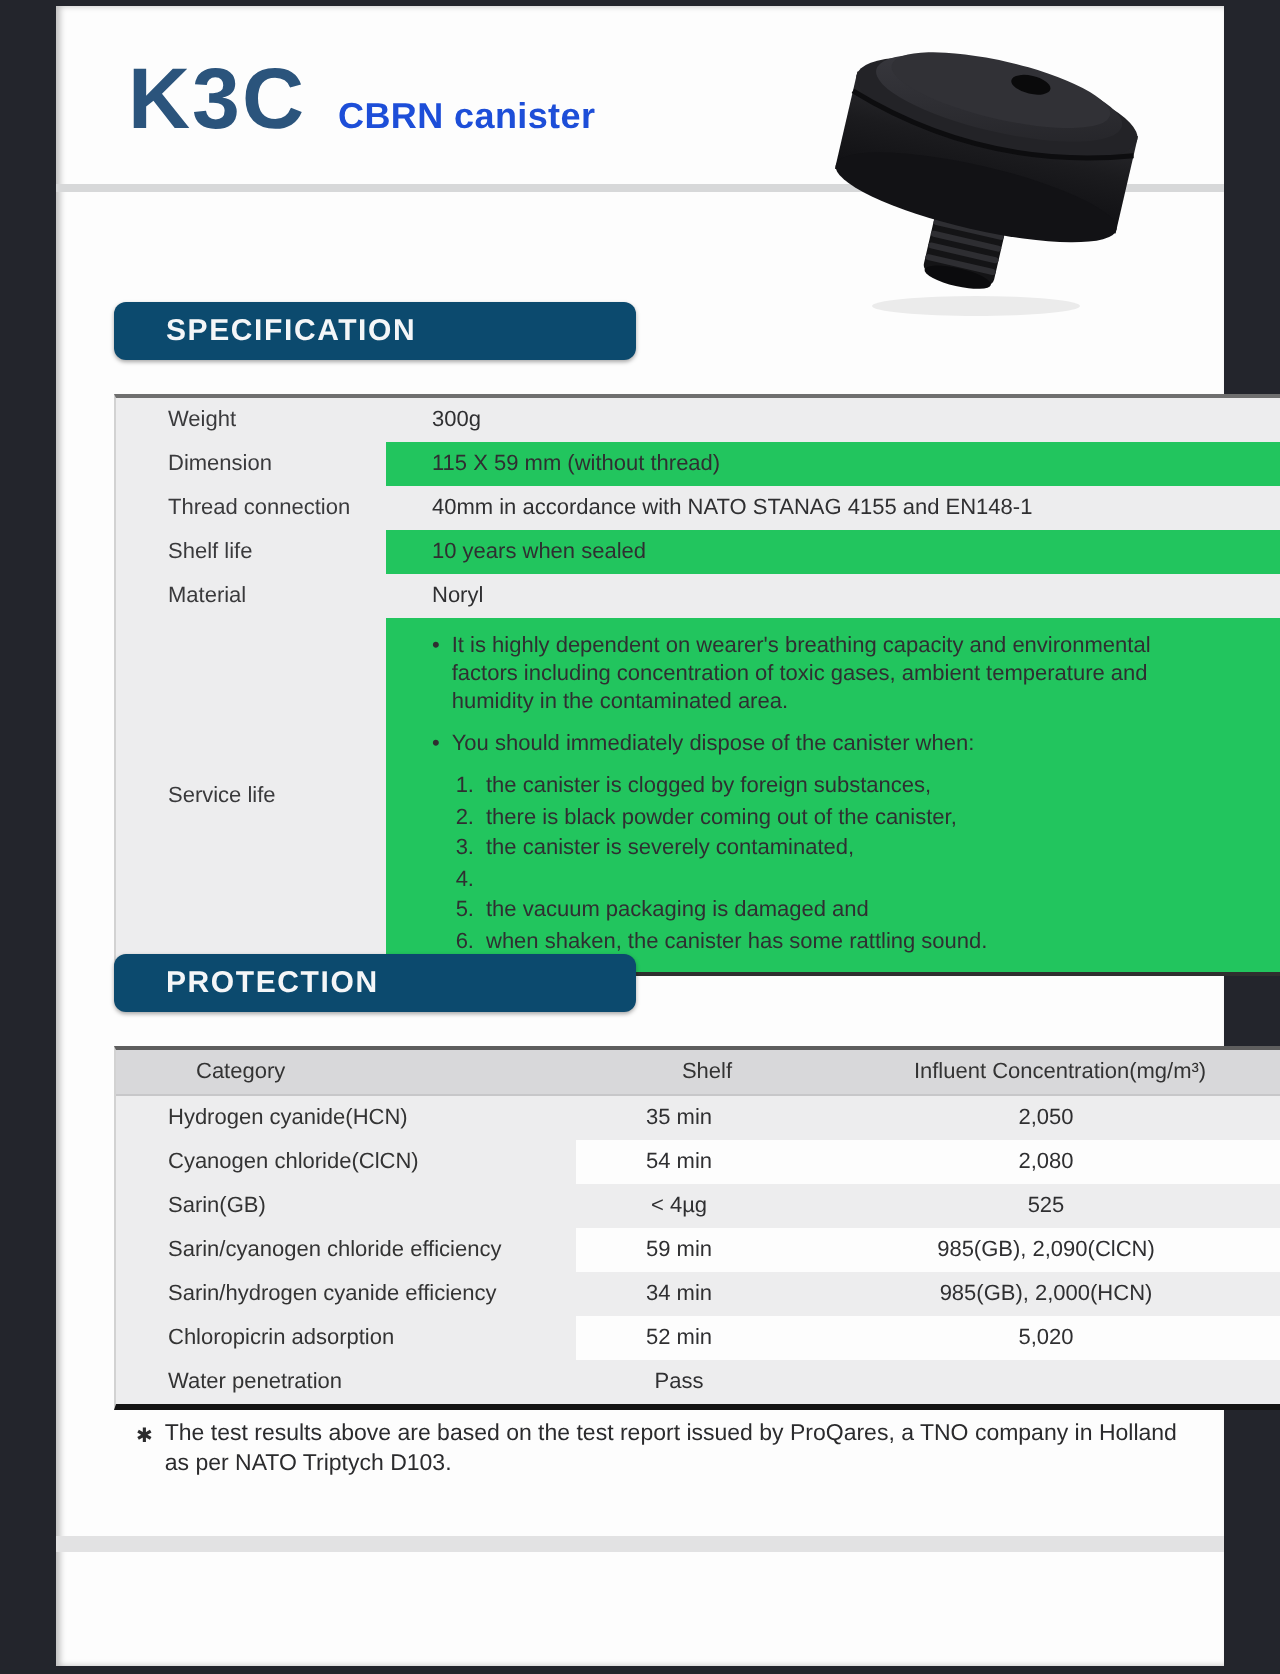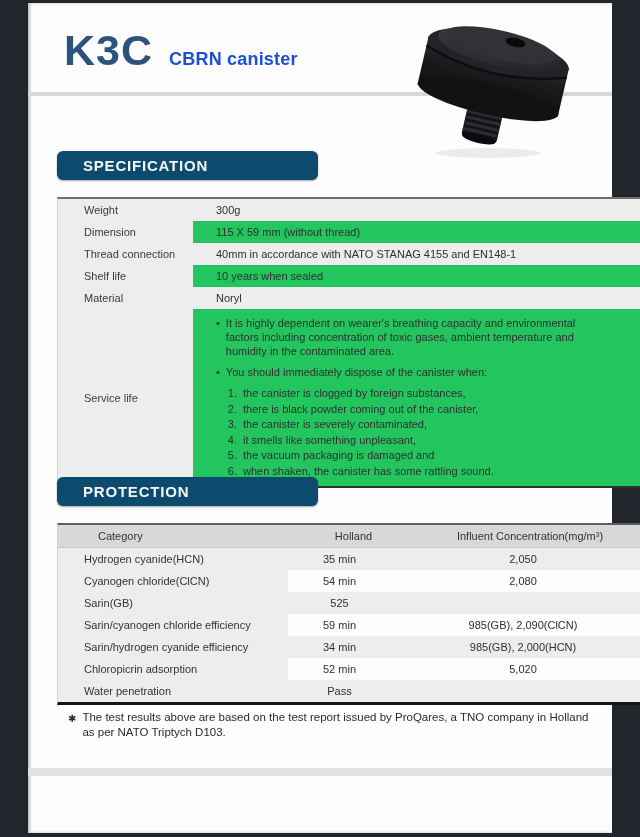--- a/index.html
+++ b/index.html
@@ -158,21 +158,20 @@
               <div class="sl-item">
                 <span class="num">2.</span>
                 <span>there is black powder coming out of the canister,</span>
               </div>
               <div class="sl-item">
                 <span class="num">3.</span>
                 <span>the canister is severely contaminated,</span>
               </div>
               <div class="sl-item">
                 <span class="num">4.</span>
-                <span>it smells like something unpleasant,</span>
               </div>
               <div class="sl-item">
                 <span class="num">5.</span>
                 <span>the vacuum packaging is damaged and</span>
               </div>
               <div class="sl-item">
                 <span class="num">6.</span>
                 <span>when shaken, the canister has some rattling sound.</span>
               </div>
             </div>
@@ -180,35 +179,36 @@
         </div>
       </div>
 
     <div class="section-bar" id="prot-bar">
       <span>PROTECTION</span>
     </div>
 
     <div class="data-table" id="prot-table">
         <div class="prot-row header">
           <div class="p-cat">Category</div>
-          <div class="p-res">Holland</div>
+          <div class="p-res">Shelf</div>
           <div class="p-conc">Influent Concentration(mg/m³)</div>
         </div>
         <div class="prot-row">
           <div class="p-cat">Hydrogen cyanide(HCN)</div>
           <div class="p-res">35 min</div>
           <div class="p-conc">2,050</div>
         </div>
         <div class="prot-row white">
           <div class="p-cat">Cyanogen chloride(ClCN)</div>
           <div class="p-res">54 min</div>
           <div class="p-conc">2,080</div>
         </div>
         <div class="prot-row">
           <div class="p-cat">Sarin(GB)</div>
+          <div class="p-res">&lt; 4µg</div>
           <div class="p-conc">525</div>
         </div>
         <div class="prot-row white">
           <div class="p-cat">Sarin/cyanogen chloride efficiency</div>
           <div class="p-res">59 min</div>
           <div class="p-conc">985(GB), 2,090(ClCN)</div>
         </div>
         <div class="prot-row">
           <div class="p-cat">Sarin/hydrogen cyanide efficiency</div>
           <div class="p-res">34 min</div>

